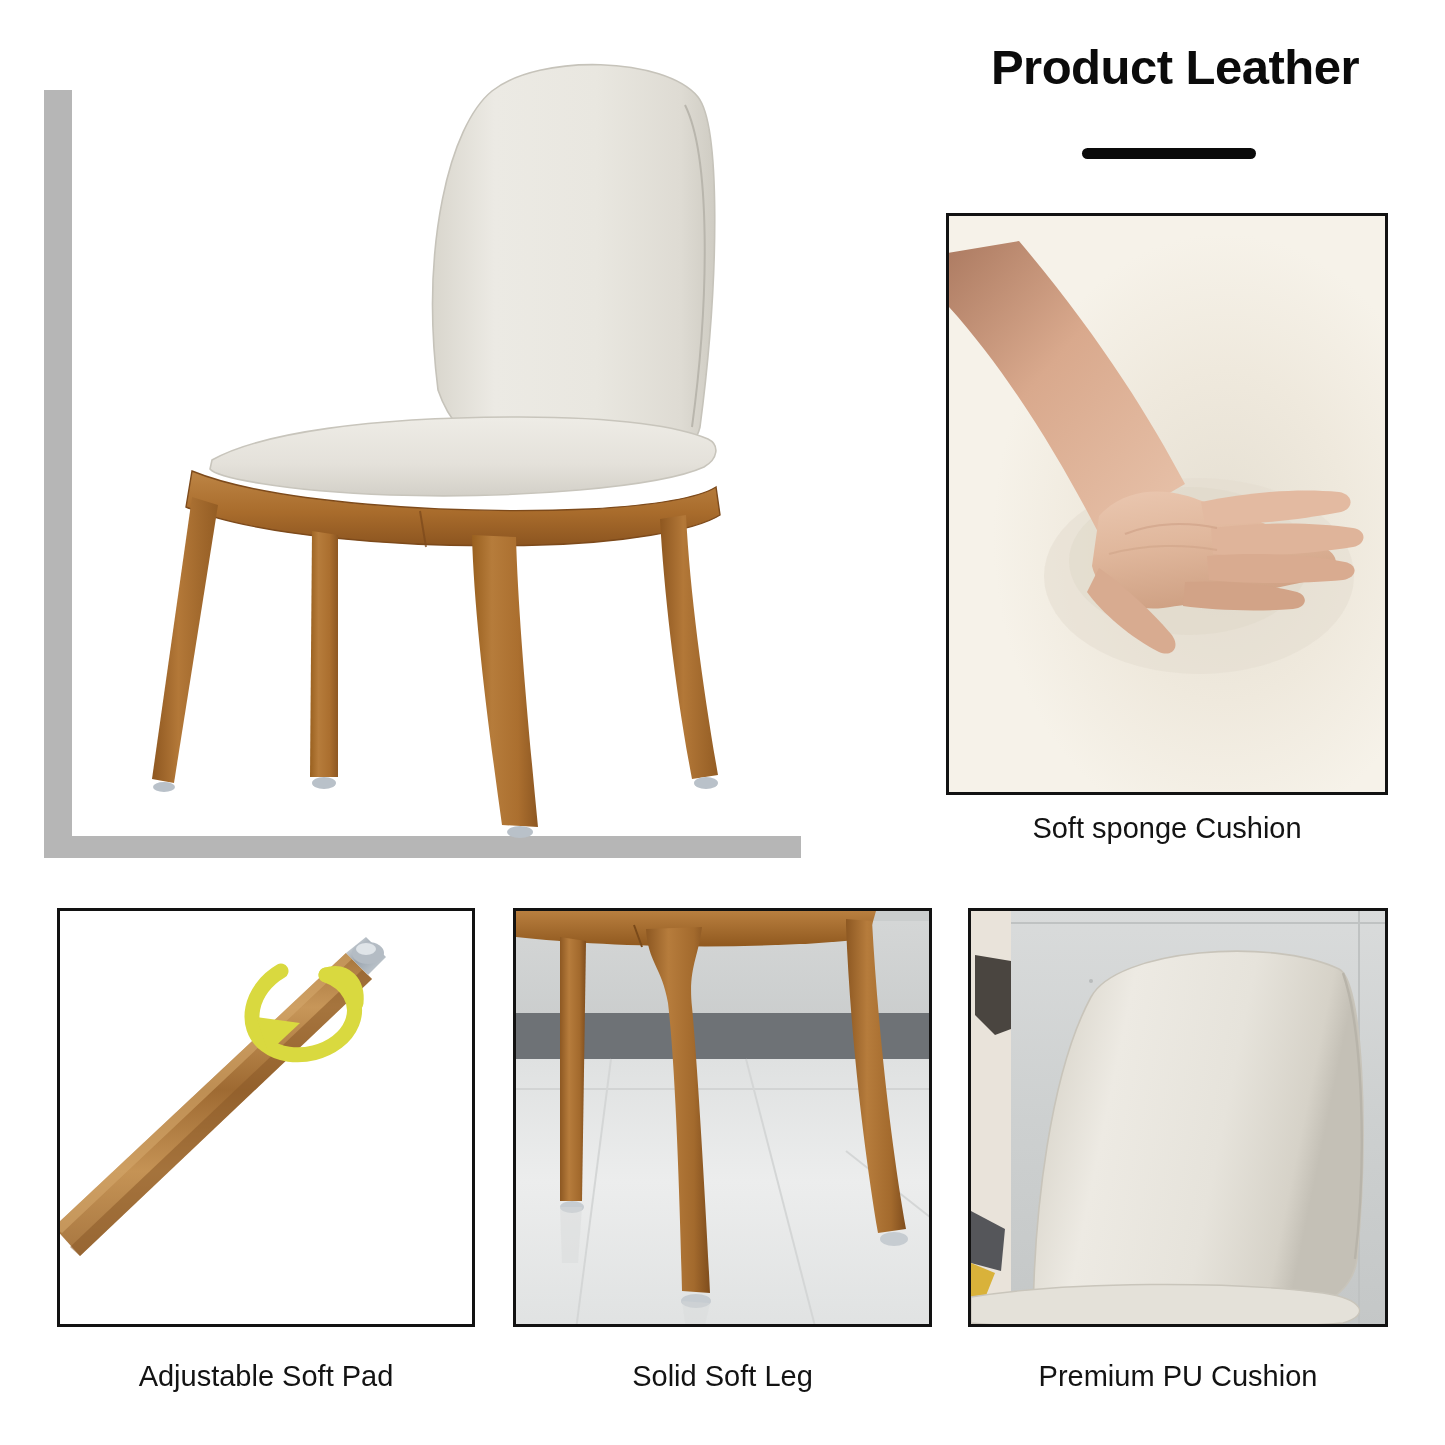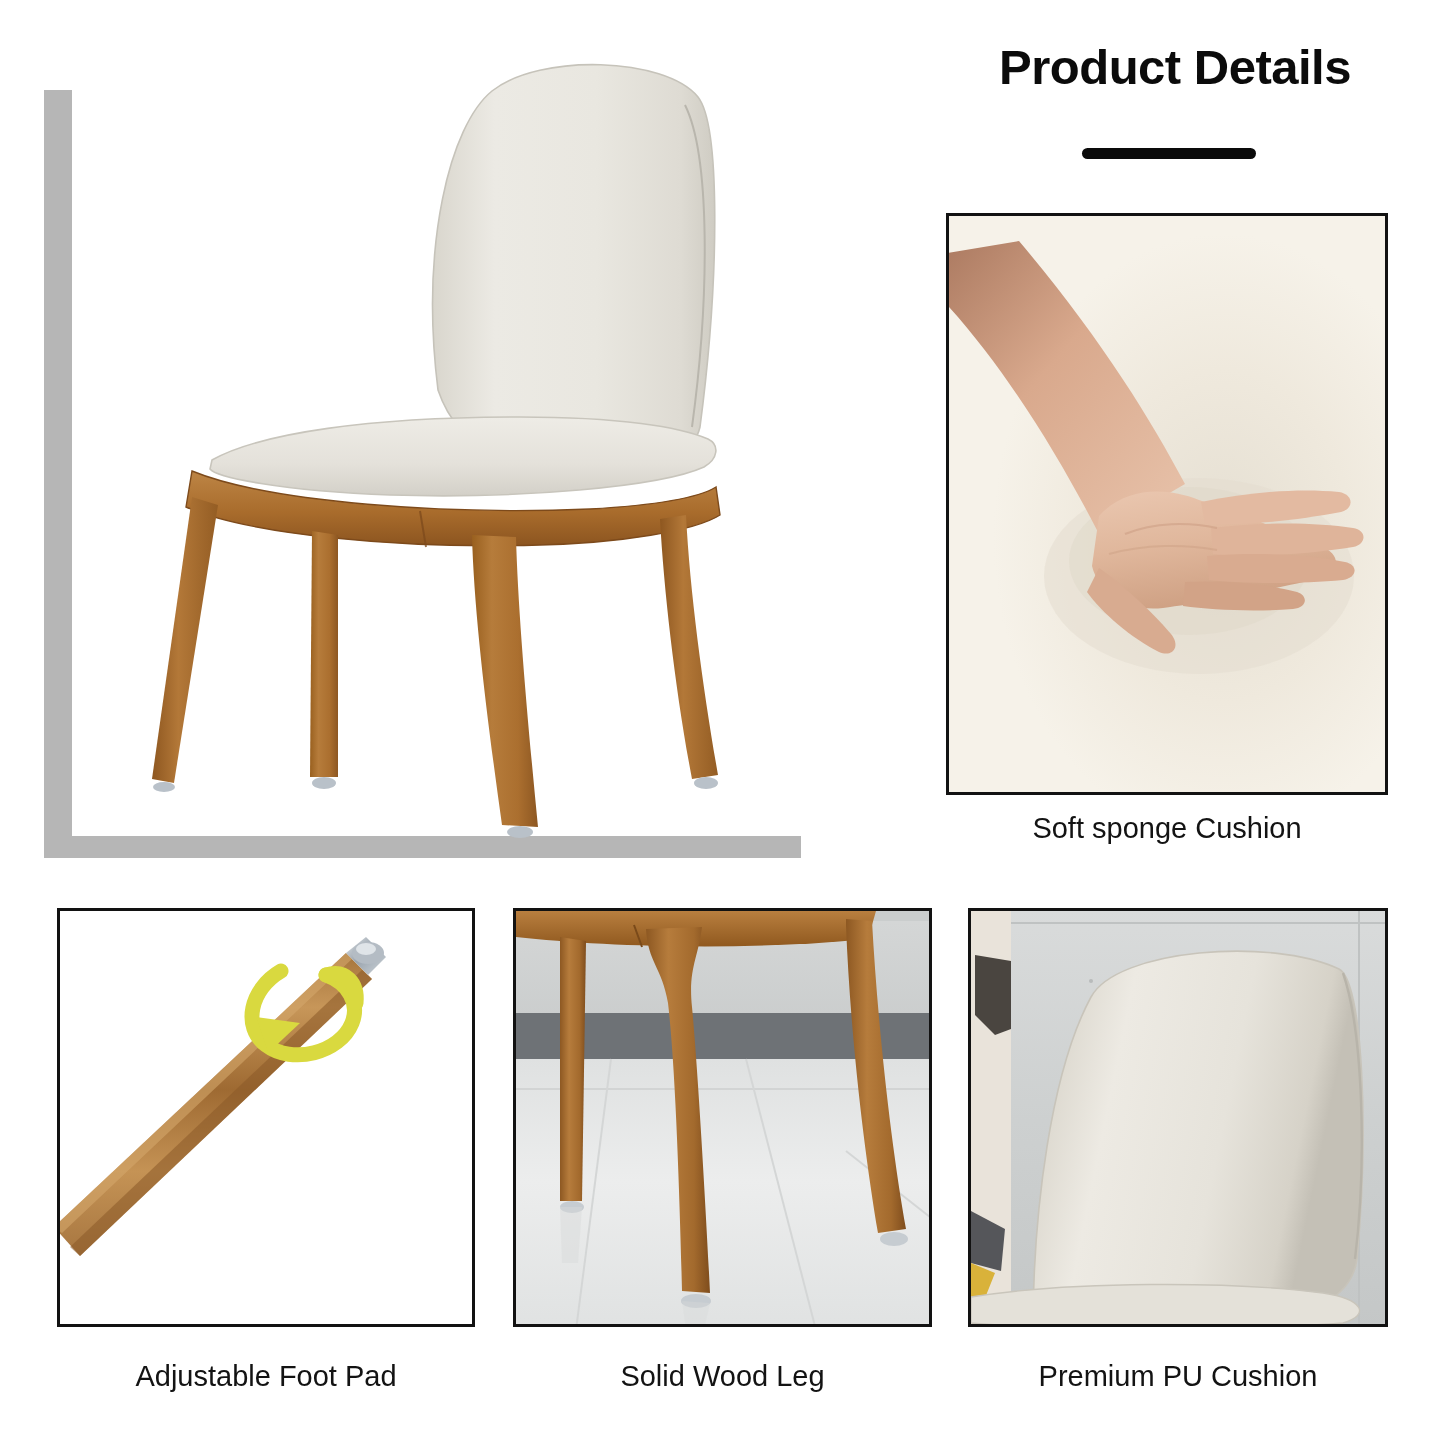--- a/index.html
+++ b/index.html
@@ -92,21 +92,21 @@
   .cap-cushion { left: 946px; top: 812px; width: 442px; }
   .cap-footpad { left: 57px;  top: 1360px; width: 418px; }
   .cap-woodleg { left: 513px; top: 1360px; width: 419px; }
   .cap-leather { left: 968px; top: 1360px; width: 420px; }
 
   svg { display: block; }
 </style>
 </head>
 <body>
 
-<div class="page-title">Product Details</div>
+<div class="page-title">Product Leather</div>
 <div class="title-rule"></div>
 
 <div class="accent-l-vert"></div>
 <div class="accent-l-horz"></div>
 
 <div class="hero-chair">
   <svg viewBox="0 0 680 820" width="680" height="820" aria-hidden="true">
     <defs>
       <linearGradient id="backGrad" x1="0" y1="0" x2="1" y2="0">
         <stop offset="0%" stop-color="#d9d6cd"></stop>
@@ -249,21 +249,21 @@
       <ellipse cx="308" cy="42" rx="16" ry="11" fill="#b4bcc4"></ellipse>
       <ellipse cx="306" cy="38" rx="10" ry="6" fill="#dfe4e8"></ellipse>
 
       <path d="M221 60 C 190 78 182 116 206 134 C 232 154 280 142 292 112
                C 300 92 288 72 266 64" fill="none" stroke="#d9d93f" stroke-width="15" stroke-linecap="round"></path>
       <path d="M266 64 C 286 58 298 72 296 92" fill="none" stroke="#d9d93f" stroke-width="15" stroke-linecap="round"></path>
       <polygon points="196 106 240 112 208 142" fill="#d9d93f"></polygon>
     </svg>
   </div>
 </div>
-<div class="caption cap-footpad">Adjustable Foot Pad</div>
+<div class="caption cap-footpad">Adjustable Soft Pad</div>
 
 <div class="panel panel-woodleg">
   <div class="panel-media">
     <svg viewBox="0 0 419 419" width="419" height="419" preserveAspectRatio="none" aria-hidden="true">
       <defs>
         <linearGradient id="wallG" x1="0" y1="0" x2="0" y2="1">
           <stop offset="0%" stop-color="#d5d7d7"></stop>
           <stop offset="100%" stop-color="#c6c9c9"></stop>
         </linearGradient>
         <linearGradient id="floorG" x1="0" y1="0" x2="0" y2="1">
@@ -306,21 +306,21 @@
 
       <path d="M330 8 L 356 10 C 362 120 376 240 390 318
                L 362 322 C 348 240 334 120 330 14 Z" fill="url(#legW)"></path>
       <ellipse cx="378" cy="328" rx="14" ry="7" fill="#c6ccd1"></ellipse>
 
       <path d="M44 296 L 66 296 L 62 352 L 46 352 Z" fill="#d8dada" opacity="0.45"></path>
       <path d="M166 390 L 194 392 L 188 419 L 170 419 Z" fill="#d8dada" opacity="0.4"></path>
     </svg>
   </div>
 </div>
-<div class="caption cap-woodleg">Solid Wood Leg</div>
+<div class="caption cap-woodleg">Solid Soft Leg</div>
 
 <div class="panel panel-leather">
   <div class="panel-media">
     <svg viewBox="0 0 420 419" width="420" height="419" preserveAspectRatio="none" aria-hidden="true">
       <defs>
         <linearGradient id="concG" x1="0" y1="0" x2="0" y2="1">
           <stop offset="0%" stop-color="#d9dbdb"></stop>
           <stop offset="50%" stop-color="#cdd0d0"></stop>
           <stop offset="100%" stop-color="#c4c7c7"></stop>
         </linearGradient>

